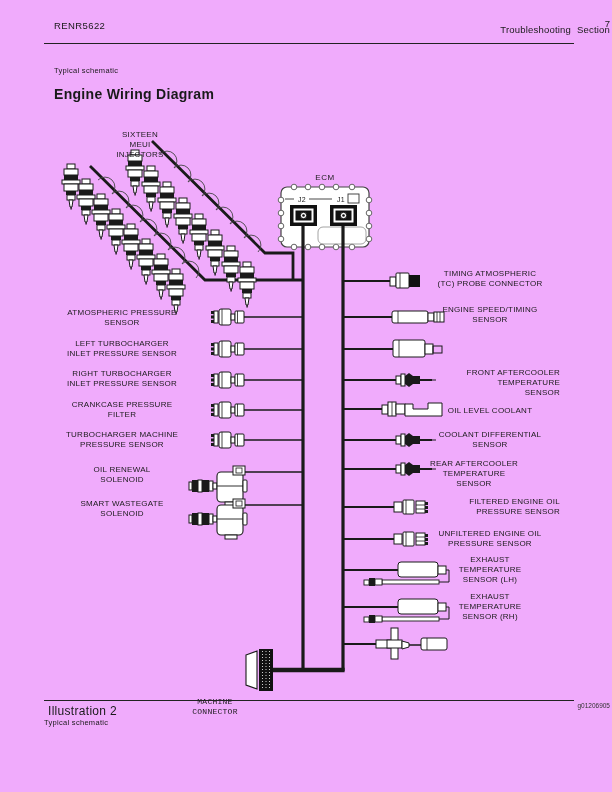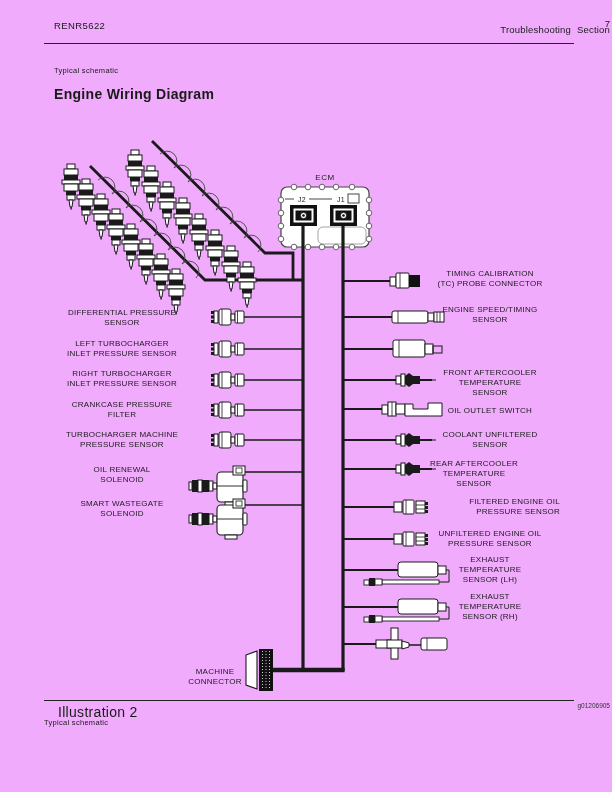--- a/index.html
+++ b/index.html
@@ -11,21 +11,21 @@
   .hdr-doc{left:54px;top:20px;font-size:9.5px;letter-spacing:0.4px;}
   .hdr-page{right:38px;top:18px;font-size:9.5px;text-align:right;}
   .hdr-sec{right:38px;top:24px;font-size:9.5px;text-align:left;word-spacing:3px;letter-spacing:0.2px;}
   .rule{left:44px;width:530px;height:0;border-top:1.4px solid #222;}
   .intro-cap{left:54px;top:66px;font-size:7.5px;letter-spacing:0.3px;}
   .title{left:54px;top:86px;font-size:14px;font-weight:bold;letter-spacing:0.3px;}
   .dlabel{
     font-size:8px;line-height:10px;letter-spacing:0.25px;
     white-space:pre-line;text-align:center;color:#1a1a1a;
   }
-  .ftr-ill{left:58px;top:704px;font-size:14px;letter-spacing:0.3px;}
+  .ftr-ill{left:48px;top:704px;font-size:12px;letter-spacing:0.3px;}
   .ftr-code{right:38px;top:702px;font-size:6.5px;color:#333;text-align:right;}
   .ftr-cap{left:44px;top:718px;font-size:7.5px;letter-spacing:0.3px;}
   svg text{font-family:"Liberation Sans", sans-serif;}
   .svgsm{font-size:7px;fill:#1a1a1a;letter-spacing:0.4px;}
   .svgecm{font-size:8px;fill:#1a1a1a;letter-spacing:0.6px;}
 </style>
 </head>
 <body>
 
 <div class="page">
@@ -287,47 +287,50 @@
       <rect x="376" y="640" width="14" height="8" fill="#fff" stroke="#1a1a1a"></rect>
       <rect x="391" y="628" width="7" height="31" fill="#fff" stroke="#1a1a1a"></rect>
       <rect x="387" y="640" width="15" height="8" fill="#fff" stroke="#1a1a1a"></rect>
       <polygon points="402,641 409,643 409,647 402,649" fill="#fff" stroke="#1a1a1a"></polygon>
       <line x1="409" y1="645" x2="421" y2="645" stroke="#1a1a1a" stroke-width="1.5"></line>
       <rect x="421" y="638" width="26" height="12" rx="2" fill="#fff" stroke="#1a1a1a"></rect>
       <line x1="427" y1="638" x2="427" y2="650" stroke="#1a1a1a" stroke-width="0.8"></line>
     </g>
   </svg>
 
-
-  <div class="abs dlabel" style="left:47px;top:308px;width:150px;">DIFFERENTIAL PRESSURE
+  <div class="abs dlabel" style="left:85px;top:130px;width:110px;">SIXTEEN
+MEUI
+INJECTORS</div>
+
+  <div class="abs dlabel" style="left:47px;top:308px;width:150px;">ATMOSPHERIC PRESSURE
 SENSOR</div>
   <div class="abs dlabel" style="left:47px;top:339px;width:150px;">LEFT TURBOCHARGER
 INLET PRESSURE SENSOR</div>
   <div class="abs dlabel" style="left:47px;top:369px;width:150px;">RIGHT TURBOCHARGER
 INLET PRESSURE SENSOR</div>
   <div class="abs dlabel" style="left:47px;top:400px;width:150px;">CRANKCASE PRESSURE
 FILTER</div>
   <div class="abs dlabel" style="left:47px;top:430px;width:150px;">TURBOCHARGER MACHINE
 PRESSURE SENSOR</div>
   <div class="abs dlabel" style="left:47px;top:465px;width:150px;">OIL RENEWAL
 SOLENOID</div>
   <div class="abs dlabel" style="left:47px;top:499px;width:150px;">SMART WASTEGATE
 SOLENOID</div>
-  <div class="abs dlabel" style="left:170px;top:667px;width:90px;">MACHINE
+  <div class="abs dlabel" style="left:170px;top:697px;width:90px;font-family:Liberation Mono, monospace;">MACHINE
 CONNECTOR</div>
 
-  <div class="abs dlabel" style="left:420px;top:269px;width:140px;">TIMING CALIBRATION
+  <div class="abs dlabel" style="left:420px;top:269px;width:140px;">TIMING ATMOSPHERIC
 (TC) PROBE CONNECTOR</div>
   <div class="abs dlabel" style="left:420px;top:305px;width:140px;">ENGINE SPEED/TIMING
 SENSOR</div>
-  <div class="abs dlabel" style="left:420px;top:368px;width:140px;">FRONT AFTERCOOLER
+  <div class="abs dlabel" style="left:420px;top:368px;width:140px;text-align:right;">FRONT AFTERCOOLER
 TEMPERATURE
 SENSOR</div>
-  <div class="abs dlabel" style="left:420px;top:406px;width:140px;">OIL OUTLET SWITCH</div>
-  <div class="abs dlabel" style="left:420px;top:430px;width:140px;">COOLANT UNFILTERED
+  <div class="abs dlabel" style="left:420px;top:406px;width:140px;">OIL LEVEL COOLANT</div>
+  <div class="abs dlabel" style="left:420px;top:430px;width:140px;">COOLANT DIFFERENTIAL
 SENSOR</div>
   <div class="abs dlabel" style="left:404px;top:459px;width:140px;">REAR AFTERCOOLER
 TEMPERATURE
 SENSOR</div>
   <div class="abs dlabel" style="left:420px;top:497px;width:140px;text-align:right;">FILTERED ENGINE OIL
 PRESSURE SENSOR</div>
   <div class="abs dlabel" style="left:420px;top:529px;width:140px;">UNFILTERED ENGINE OIL
 PRESSURE SENSOR</div>
   <div class="abs dlabel" style="left:420px;top:555px;width:140px;">EXHAUST
 TEMPERATURE

